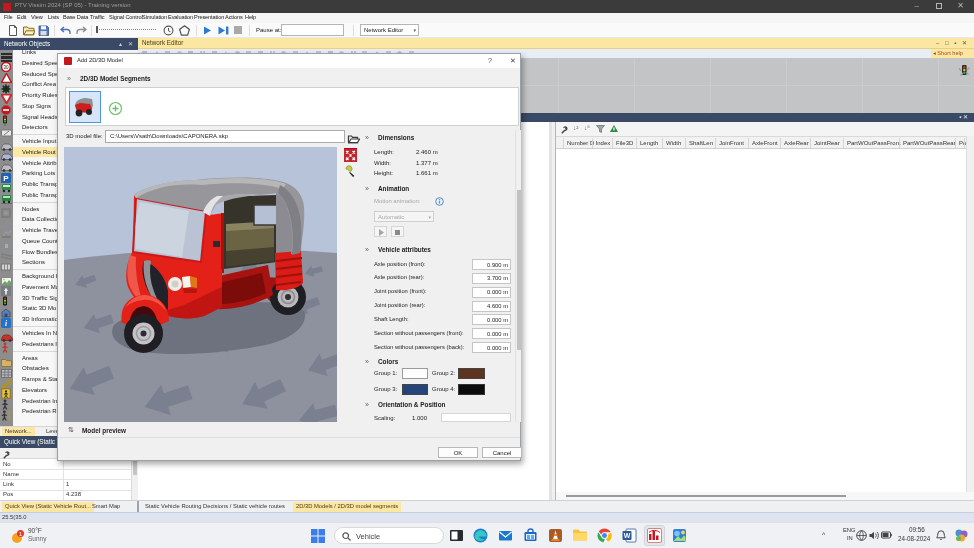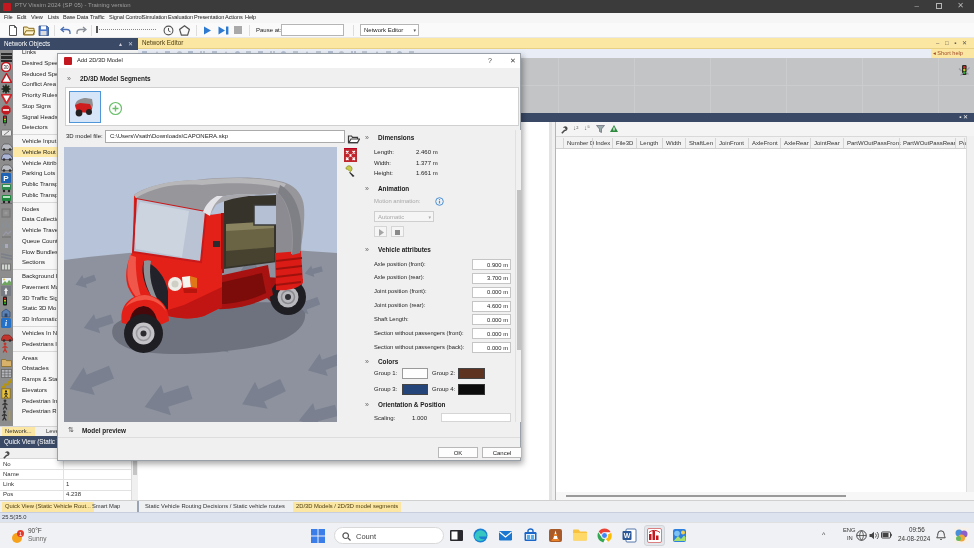--- a/index.html
+++ b/index.html
@@ -461,21 +461,21 @@
 <rect x="0" y="0" width="6.5" height="6.5" fill="#3b7de9"></rect>
       <rect x="7.5" y="0" width="6.5" height="6.5" fill="#3b7de9"></rect>
 <rect x="0" y="7.5" width="6.5" height="6.5" fill="#3b7de9"></rect>
       <rect x="7.5" y="7.5" width="6.5" height="6.5" fill="#3b7de9"></rect>
     </svg>
     <div class="abs" style="left:334px;top:4px;width:110px;height:17px;background:#fff;border:1px solid #d8d8d8;border-radius:9px;">
 <svg style="position:absolute;left:7px;top:4px" width="9" height="9" viewBox="0 0 9 9">
         <circle cx="3.7" cy="3.7" r="2.8" fill="none" stroke="#555" stroke-width="1.2"></circle>
         <path d="M6,6 L8.5,8.5" stroke="#555" stroke-width="1.2"></path>
       </svg>
-<div class="abs tx" style="left:21px;top:4px;font-size:7.5px;color:#444;">Count</div>
+<div class="abs tx" style="left:21px;top:4px;font-size:7.5px;color:#444;">Vehicle</div>
     </div>
     <div class="abs" style="left:449px;top:5px;width:16px;height:16px;"><svg width="15" height="15" viewBox="0 0 15 15">
         <rect x="1" y="2" width="13" height="11" rx="1" fill="#2a2a2e"></rect>
         <rect x="2.5" y="3.5" width="6" height="8" fill="#fff"></rect>
       </svg></div>
     <div class="abs" style="left:473px;top:5px;width:16px;height:16px;"><svg width="15" height="15" viewBox="0 0 15 15">
         <circle cx="7.5" cy="7.5" r="7" fill="#1b7fd4"></circle>
         <path d="M1.5,9 C2,4 6,1.5 9,2.5 C12.5,3.6 14,6.5 13.5,8.5 L6,8.5 C6,10.5 9,12 12,11 C9.5,14 3,13.5 1.5,9 Z" fill="#35c7c0"></path>
       </svg></div>
     <div class="abs" style="left:498px;top:5px;width:16px;height:16px;"><svg width="15" height="15" viewBox="0 0 15 15">

